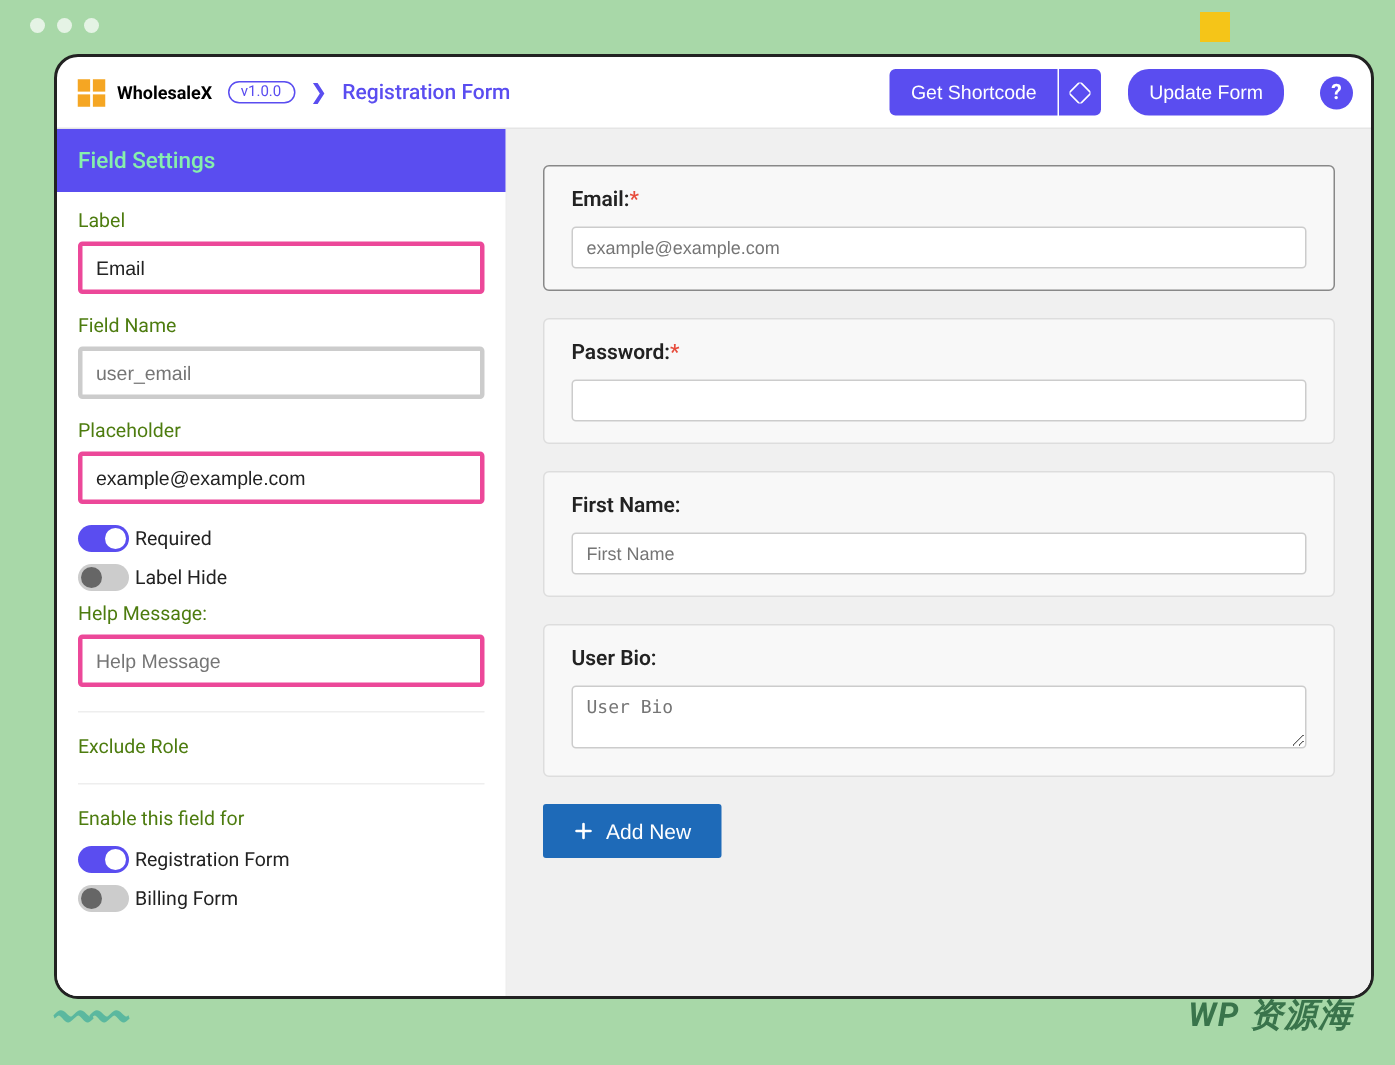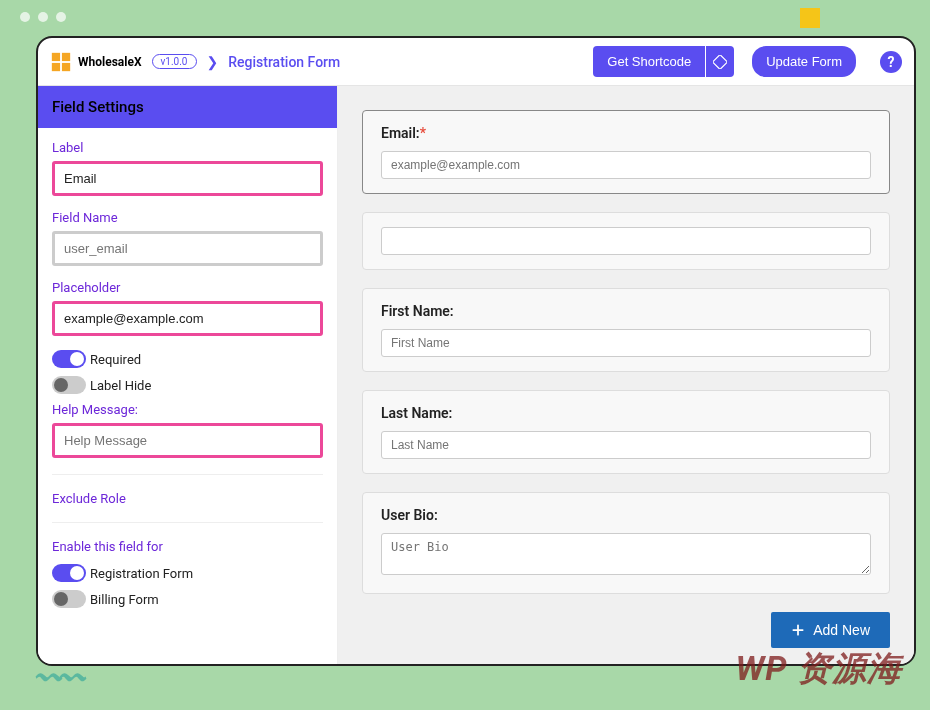--- a/index.html
+++ b/index.html
@@ -127,37 +127,37 @@
     }
     .sidebar {
       width: 300px;
       background: #fff;
       display: flex;
       flex-direction: column;
       border-right: 1px solid #eee;
     }
     .sidebar-header {
       background: #5a4df0;
-      color: #000000;
+      color: #86efac;
       padding: 12px 14px;
       font-size: 15px;
       font-weight: 500;
     }
     .sidebar-content {
       padding: 12px 14px;
       overflow-y: auto;
       font-size: 13px;
       color: #222;
     }
     .field-group { margin-bottom: 14px; }
     .field-label {
       display: block;
       margin-bottom: 6px;
       font-size: 13px;
-      color: #6d28d9;
+      color: #4d7c0f;
     }
     .text-input {
       width: 100%;
       border: 3px solid #ec4899;
       border-radius: 3px;
       padding: 7px 9px;
       font-size: 13px;
       color: #222;
     }
     .text-input.light { border-color: #ccc; color: #ec4899; }
@@ -223,21 +223,21 @@
       border-radius: 3px;
       padding: 6px 9px;
       font-size: 12px;
       color: #888;
       background: #fff;
       resize: vertical;
       min-height: 36px;
     }
     .add-new-wrap {
       display: flex;
-      justify-content: flex-end;
+      justify-content: flex-start;
       margin-top: 8px;
     }
     .add-new-btn {
       background: #1e6ab8;
       color: #fff;
       border: none;
       padding: 10px 20px;
       font-size: 14px;
       cursor: pointer;
       display: flex;
@@ -247,23 +247,23 @@
     }
     .plus-icon {
       width: 14px;
       height: 14px;
       display: inline-block;
     }
     .watermark {
       position: absolute;
       bottom: 18px;
       right: 28px;
-      font-size: 34px;
+      font-size: 22px;
       font-weight: 700;
-      color: #7f1d1d;
+      color: #14532d;
       opacity: 0.75;
       font-style: italic;
       pointer-events: none;
       letter-spacing: 1px;
     }
     .squiggle {
       position: absolute;
       bottom: 18px;
       left: 36px;
       color: #5bb89f;
@@ -362,29 +362,26 @@
         </div>
       </div>
     </div>
 
     <div class="main">
       <div class="form-card active">
         <div class="form-card-label"><span>Email:</span><span class="req-star">*</span></div>
         <input class="form-card-input" placeholder="example@example.com" style="">
       </div>
       <div class="form-card">
+        <div class="form-card-label"><span>Password:</span><span class="req-star">*</span></div>
         <input class="form-card-input" type="password" style="">
       </div>
       <div class="form-card">
         <div class="form-card-label">First Name:</div>
         <input class="form-card-input" placeholder="First Name" style="">
-      </div>
-      <div class="form-card">
-        <div class="form-card-label">Last Name:</div>
-        <input class="form-card-input" placeholder="Last Name" style="">
       </div>
       <div class="form-card">
         <div class="form-card-label">User Bio:</div>
         <textarea class="form-card-textarea" placeholder="User Bio" style=""></textarea>
       </div>
       <div class="add-new-wrap">
         <button class="add-new-btn">
           <span class="plus-icon">
             <svg viewBox="0 0 24 24">
                 <path d="M12 4v16M4 12h16" stroke="#fff" stroke-width="3" stroke-linecap="round"></path>

